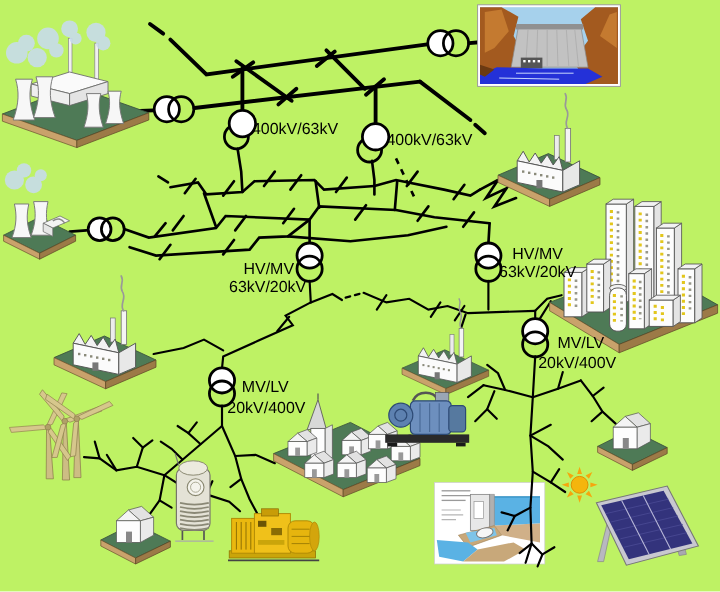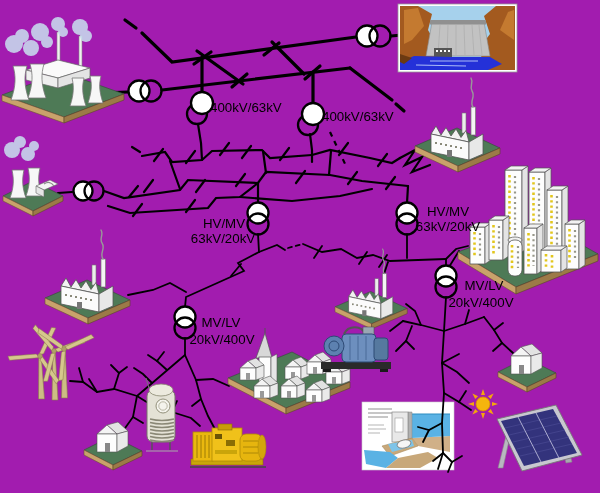--- a/index.html
+++ b/index.html
@@ -2,21 +2,21 @@
 <html style="--line: #000000; --platform-green: #4e7a56; --platform-edge-light: #c9a26b; --platform-edge-dark: #9c7a47; --steam-blue: #c8dcee; --cat-yellow: #ecb211; --genset-blue: #6d8fbe; --solar-navy: #33337c; --sun-orange: #f5a60d; --water-blue: #2431d8; --canyon-brown: #a35a1f; --dam-gray: #c2c2c2; --window-yellow: #e2c61c; --turbine-tan: #d6c78c;"><head>
 <meta charset="utf-8">
 <style>
   :root{
     --line:#000000; --platform-green:#4e7a56; --platform-edge-light:#c9a26b; --platform-edge-dark:#9c7a47;
     --steam-blue:#c8dcee; --cat-yellow:#ecb211; --genset-blue:#6d8fbe; --solar-navy:#33337c;
     --sun-orange:#f5a60d; --water-blue:#2431d8; --canyon-brown:#a35a1f; --dam-gray:#c2c2c2;
     --window-yellow:#e2c61c; --turbine-tan:#d6c78c;
   }
   html,body{margin:0;padding:0;background:#fff;}
-  #stage{width:600px;height:493px;position:relative;overflow:hidden;background:#a21caf;}
+  #stage{width:600px;height:493px;position:relative;overflow:hidden;background:#bef264;}
   svg{display:block;}
   .hv{stroke:var(--line);stroke-width:3.2;fill:none;stroke-linecap:round;}
   .mv{stroke:var(--line);stroke-width:2.2;fill:none;stroke-linecap:round;}
   .lv{stroke:var(--line);stroke-width:1.8;fill:none;stroke-linecap:round;}
   .dashmv{stroke:var(--line);stroke-width:2.2;fill:none;stroke-dasharray:5 5;}
   .tr{stroke:var(--line);stroke-width:2.3;fill:none;}
   .trw{stroke:var(--line);stroke-width:2.3;fill:#fff;}
   .lbl{font:13.3px "Liberation Sans", sans-serif;fill:#000;}
   .plat-top{fill:var(--platform-green);stroke:#38503c;stroke-width:.7;}
   .plat-front{fill:var(--platform-edge-light);stroke:#6b5430;stroke-width:.6;}

